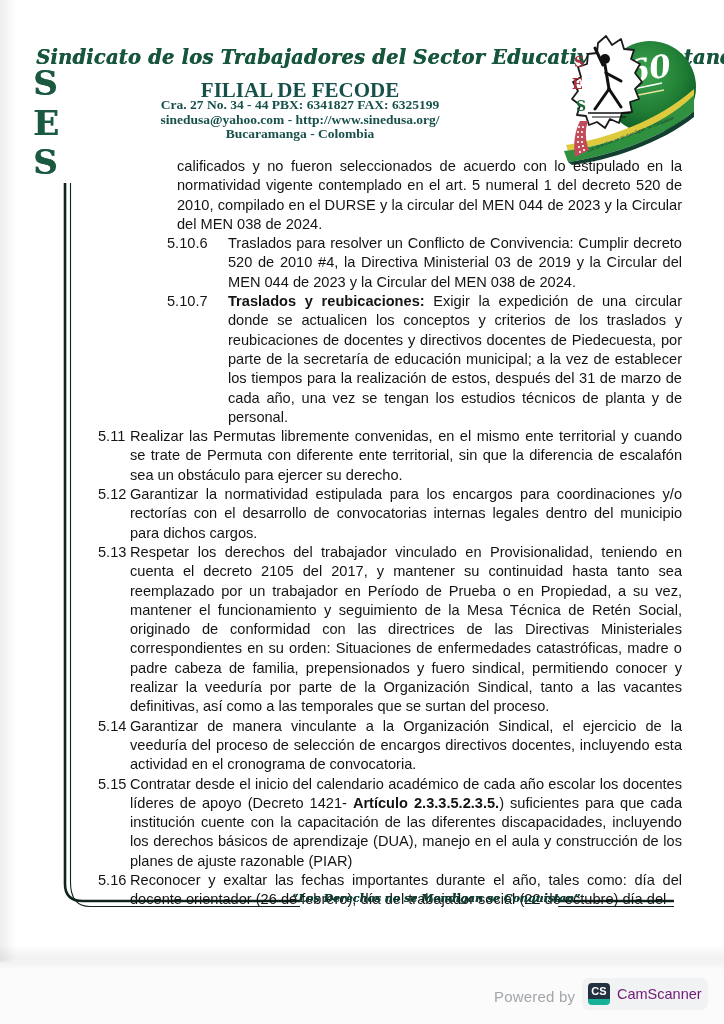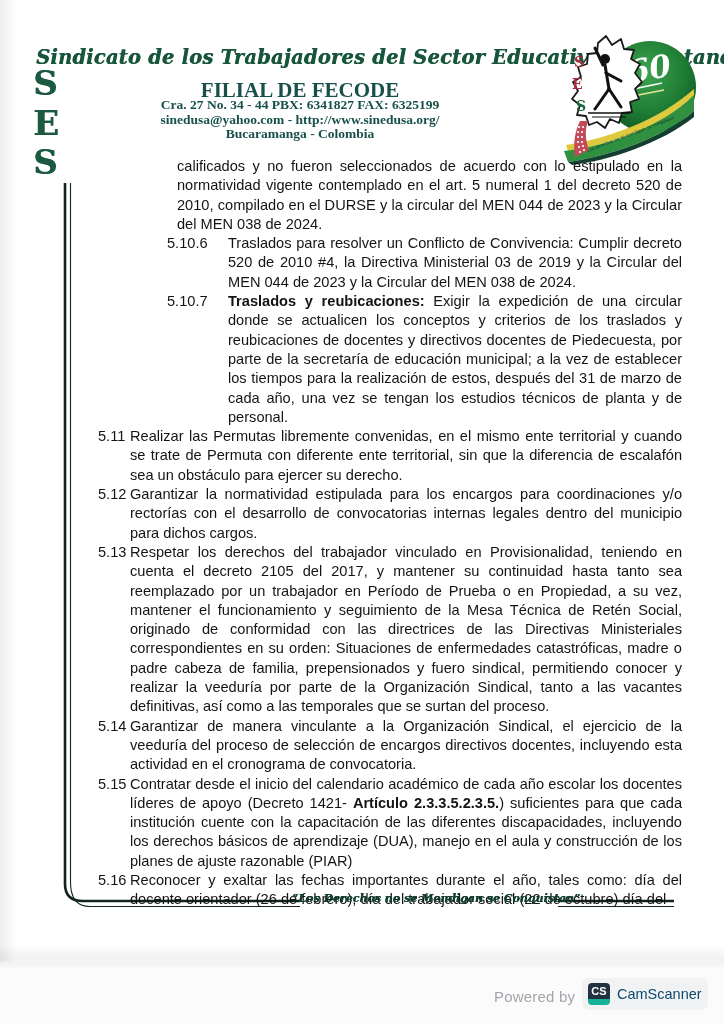--- a/index.html
+++ b/index.html
@@ -77,21 +77,21 @@
     position:absolute;left:582px;top:978px;width:126px;height:32px;
     background:#f1f2f3;border-radius:7px;display:flex;align-items:center;
     padding:0 0 0 6px;box-sizing:border-box;
   }
   .cs-icon{
     width:22px;height:22px;border-radius:4px;flex:0 0 22px;
     background:linear-gradient(to bottom,#22313f 74%, #17b198 74%);
     color:#ffffff;font-weight:bold;font-size:11px;line-height:17px;
     text-align:center;
   }
-  .cs-label{margin-left:7px;font-size:14.5px;color:#0c4a6e;font-weight:500;}
+  .cs-label{margin-left:7px;font-size:14.5px;color:#701a75;font-weight:500;}
 </style>
 </head>
 <body>
 
 <div class="edge-shade-left"></div>
 <div class="bottom-strip"></div>
 <div class="edge-shade-bottom"></div>
 
 <svg class="rule-layer" viewBox="0 0 724 1024" xmlns="http://www.w3.org/2000/svg">
   <path d="M65,183 L65,884 Q65,901 83,901 L300,901" fill="none" stroke="#10241c" stroke-width="2.6"></path>

